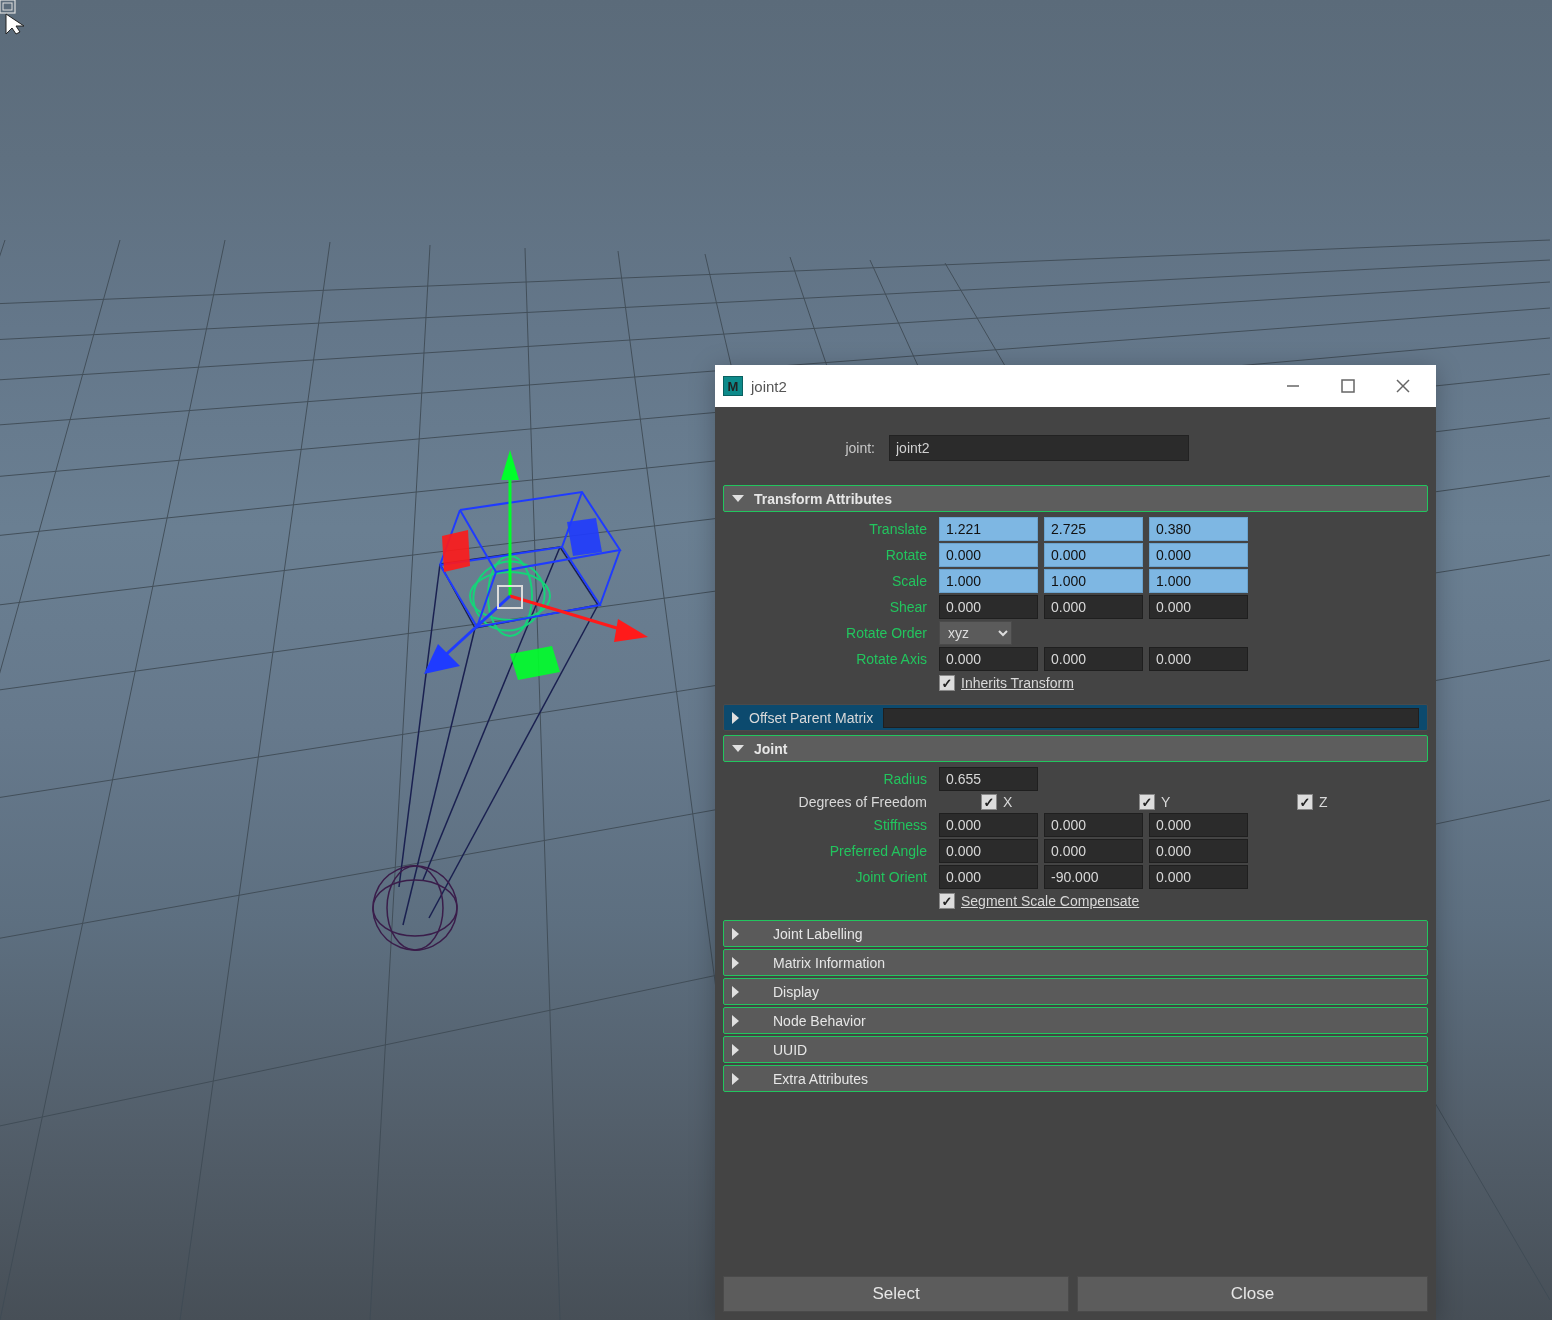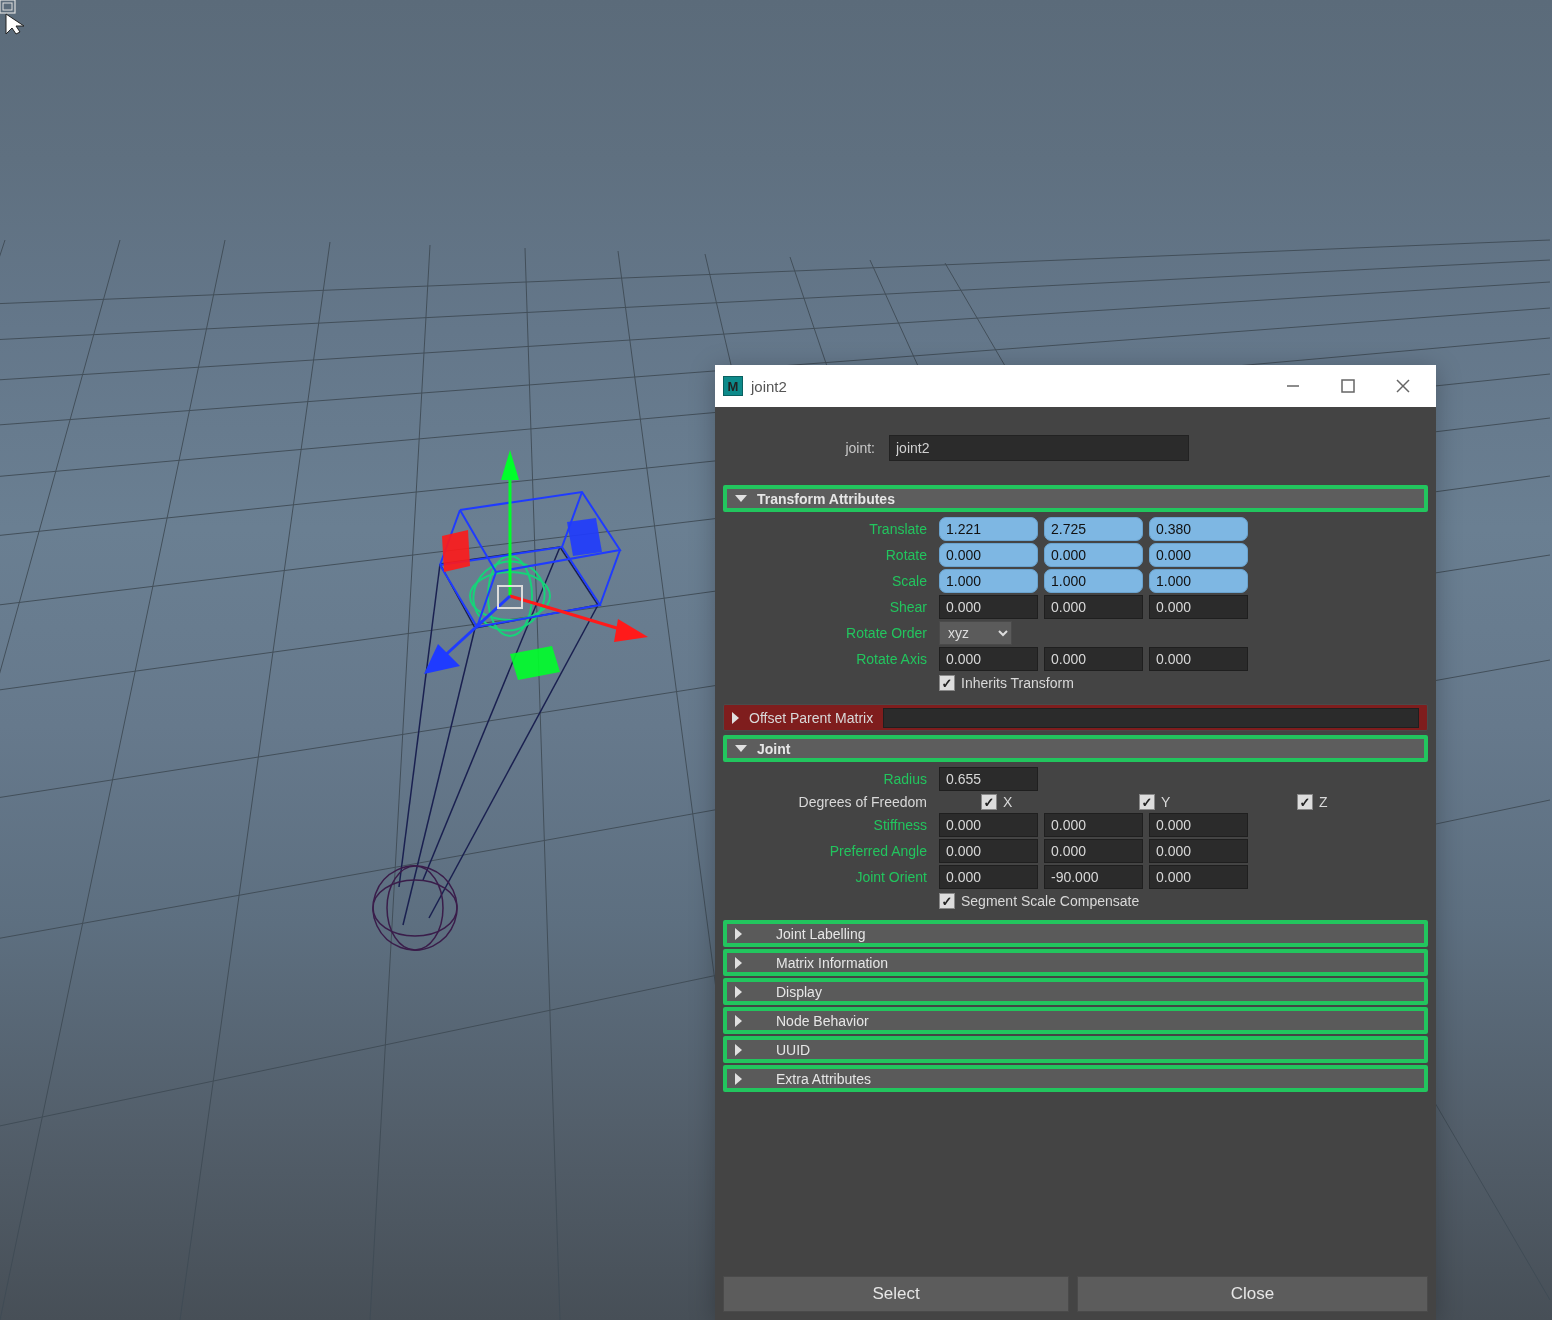--- a/index.html
+++ b/index.html
@@ -52,58 +52,58 @@
   .name-row input {
     width: 300px; height:26px; background:#2b2b2b; border:1px solid #222;
     color:#d0d0d0; padding:0 6px; font-size:14px;
   }
 
   
   .section { margin: 0 8px; }
   .section-header {
     background:#5d5d5d; height:27px; display:flex; align-items:center;
     padding:0 8px; gap:10px; color:#e6e6e6; font-weight:600;
-    border:4px solid #22c55e; border-radius:2px;
+    border:1px solid #22c55e; border-radius:2px;
     margin-top:2px;
   }
   .section-header.sub { background:#5a5a5a; font-weight:500;gap:34px; }
   .tri { width:0; height:0; display:inline-block; }
   .tri.down { border-left:6px solid transparent; border-right:6px solid transparent; border-top:7px solid #e0e0e0; }
   .tri.right { border-top:6px solid transparent; border-bottom:6px solid transparent; border-left:7px solid #e0e0e0; }
 
   .section-body { padding:4px 0 6px 0; }
 
   
   .attr {
     display:flex; align-items:center; gap:6px;
     padding:1px 8px 1px 0;
   }
   .attr .albl { width: 210px; text-align:right; padding-right:6px; color:#22c55e; }
   .attr input[type=text] {
     width: 99px; height:24px;
     background:#2b2b2b; border:1px solid #1f1f1f; color:#d8d8d8;
     padding:0 6px; font-size:14px;
   }
-  .attr input[type=text].hl { background:#7eb7e3; color:#111; border-color:#6aa3cf;border-radius:7px; }
+  .attr input[type=text].hl { background:#7eb7e3; color:#111; border-color:#6aa3cf; }
   .attr .wide { width: 68px; }
   .attr select {
     width:73px; height:24px; background:#5b5b5b; color:#ddd;
     border:1px solid #4a4a4a; font-size:14px; padding:0 4px;
   }
   .attr select.big { width:170px; }
 
-  .chkrow { display:flex; align-items:flex-start; gap:6px; padding:3px 0 3px 0; }
+  .chkrow { display:flex; align-items:flex-start; gap:6px; padding:3px 0 3px 0;text-decoration:underline; }
   .chkrow .albl { width:210px; text-align:right; padding-right:6px; }
   .chk { width:16px; height:16px; background:#ddd; border:1px solid #888; display:inline-flex; align-items:center; justify-content:center; }
   .chk.checked::after { content:"✓"; color:#222; font-size:13px; line-height:1; font-weight:bold; }
 
   .opm-row {
     display:flex; align-items:center; gap:10px;
     margin:4px 8px 2px 8px;
-    background:#7f1d1d; height:27px; border:1px solid #4a4a4a; border-radius:2px;
+    background:#0c4a6e; height:27px; border:1px solid #4a4a4a; border-radius:2px;
     padding:0 8px;
   }
   .opm-row .lineinput {
     flex:1; height:20px; background:#2b2b2b; border:1px solid #1f1f1f;
   }
 
   
   .dof { display:flex; padding:2px 0;gap:48px; }
   .dof .albl { width:210px; text-align:right; padding-right:6px; }
   .dof .grp { display:inline-flex; align-items:center; width:110px; gap:6px; }

